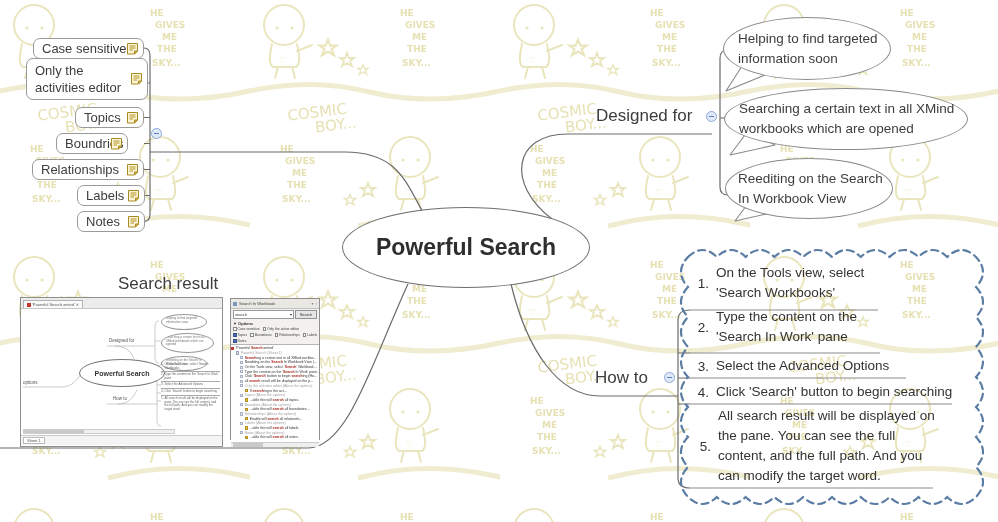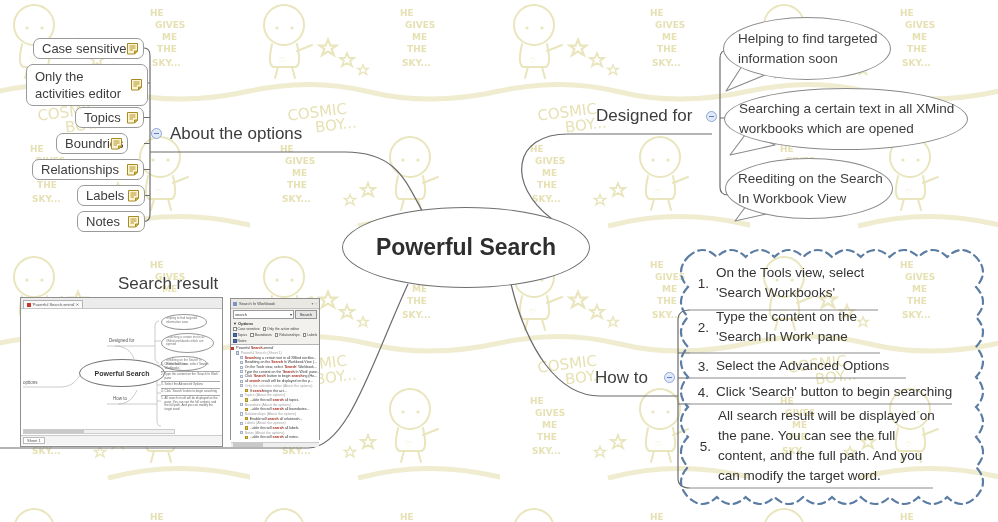--- a/index.html
+++ b/index.html
@@ -168,31 +168,30 @@
     </g>
 
     <path id="cloud" d="M 688,257 Q 702.4,243 716.8,257 Q 731.2,243 745.6,257 Q 760,243 774.4,257 Q 788.8,243 803.2,257 Q 817.6,243 832,257 Q 846.4,243 860.8,257 Q 875.2,243 889.6,257 Q 904,243 918.4,257 Q 932.8,243 947.2,257 Q 961.6,243 976,257 Q 990,272 976,287 Q 990,302 976,317 Q 990,332 976,347 Q 990,362 976,377 Q 990,392 976,407 Q 990,422 976,437 Q 990,452 976,467 Q 990,482 976,497 Q 961.6,511 947.2,497 Q 932.8,511 918.4,497 Q 904,511 889.6,497 Q 875.2,511 860.8,497 Q 846.4,511 832,497 Q 817.6,511 803.2,497 Q 788.8,511 774.4,497 Q 760,511 745.6,497 Q 731.2,511 716.8,497 Q 702.4,511 688,497 Q 674,482 688,467 Q 674,452 688,437 Q 674,422 688,407 Q 674,392 688,377 Q 674,362 688,347 Q 674,332 688,317 Q 674,302 688,287 Q 674,272 688,257 Z" fill="none" stroke="#5b7ca3" stroke-width="2.2" stroke-dasharray="7 5" stroke-linecap="round"></path>
   </svg>
 
   <div class="node big-title">Powerful Search</div>
 
   <span class="node minus" style="left:151px;top:128px;">
       <i></i>
     </span>
-  <div class="node tlabel" style="left:170px;top:124px;">About the options</div>
 
   <div class="node obox" style="left:33px;top:38px;width:111px;height:21px;">
     <span class="lbl">Case sensitive</span>
     <svg width="13" height="13" viewBox="0 0 13 13">
         <path d="M1.5,1 H11.5 V8.5 L8.5,11.5 H1.5 Z" fill="#fbf5d6" stroke="#a88b22"></path>
         <path d="M8.5,11.5 V8.5 H11.5 Z" fill="#e3c04b" stroke="#a88b22"></path>
         <path d="M3.5,3.5 H9.5 M3.5,5.5 H9.5 M3.5,7.5 H7" stroke="#b59427" fill="none"></path>
       </svg>
   </div>
-  <div class="node obox" style="left:26px;top:64px;width:122px;height:42px;padding-right:22px;">
+  <div class="node obox" style="left:26px;top:58px;width:122px;height:42px;padding-right:22px;">
     <span class="lbl">Only the activities editor</span>
     <svg width="13" height="13" viewBox="0 0 13 13">
         <path d="M1.5,1 H11.5 V8.5 L8.5,11.5 H1.5 Z" fill="#fbf5d6" stroke="#a88b22"></path>
         <path d="M8.5,11.5 V8.5 H11.5 Z" fill="#e3c04b" stroke="#a88b22"></path>
         <path d="M3.5,3.5 H9.5 M3.5,5.5 H9.5 M3.5,7.5 H7" stroke="#b59427" fill="none"></path>
       </svg>
   </div>
   <div class="node obox" style="left:75px;top:107px;width:69px;height:21px;">
     <span class="lbl">Topics</span>
     <svg width="13" height="13" viewBox="0 0 13 13">

